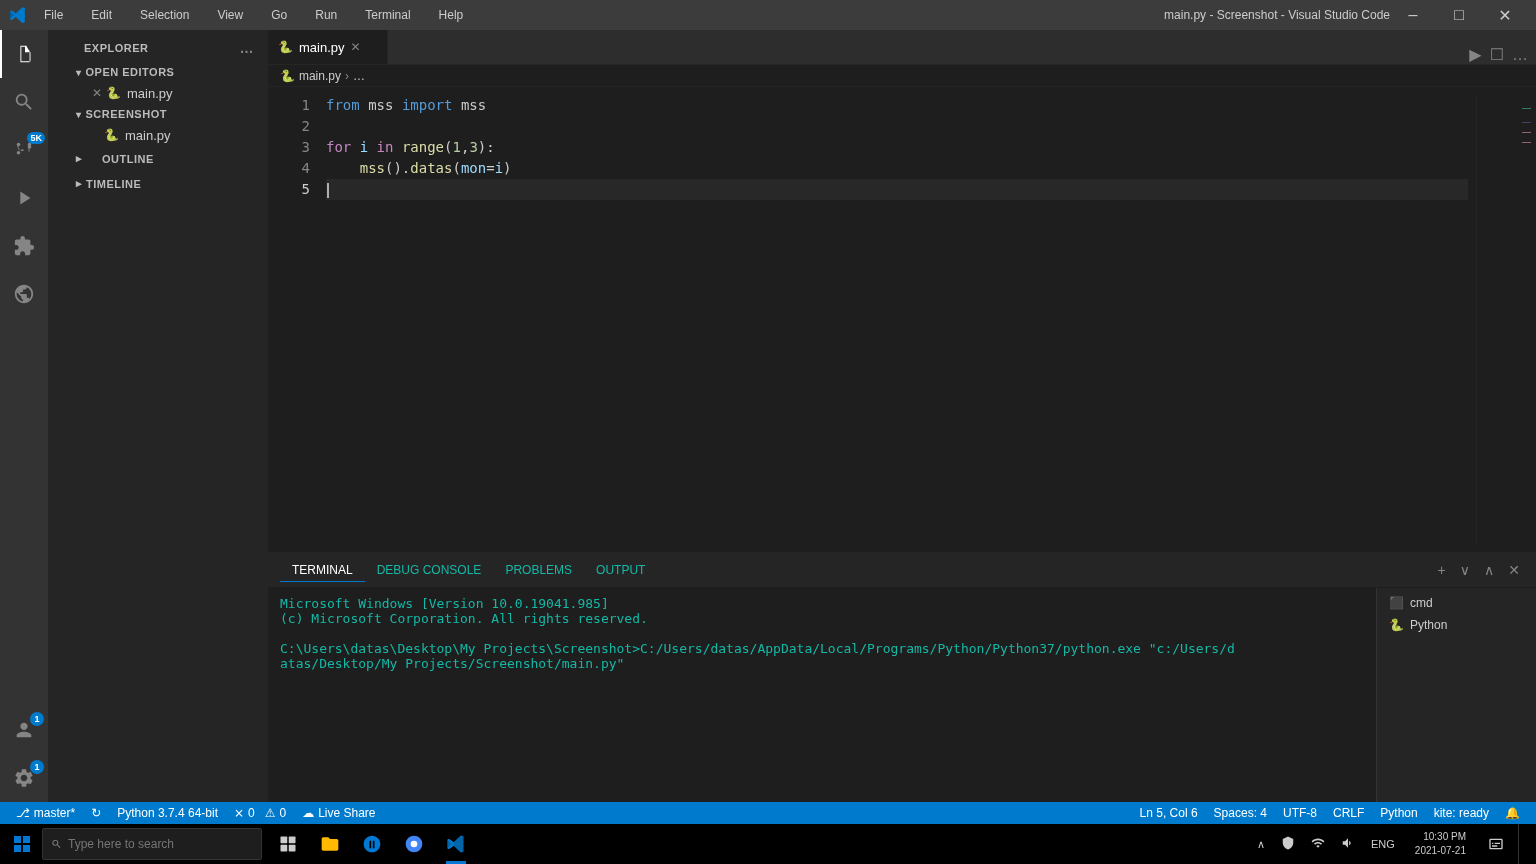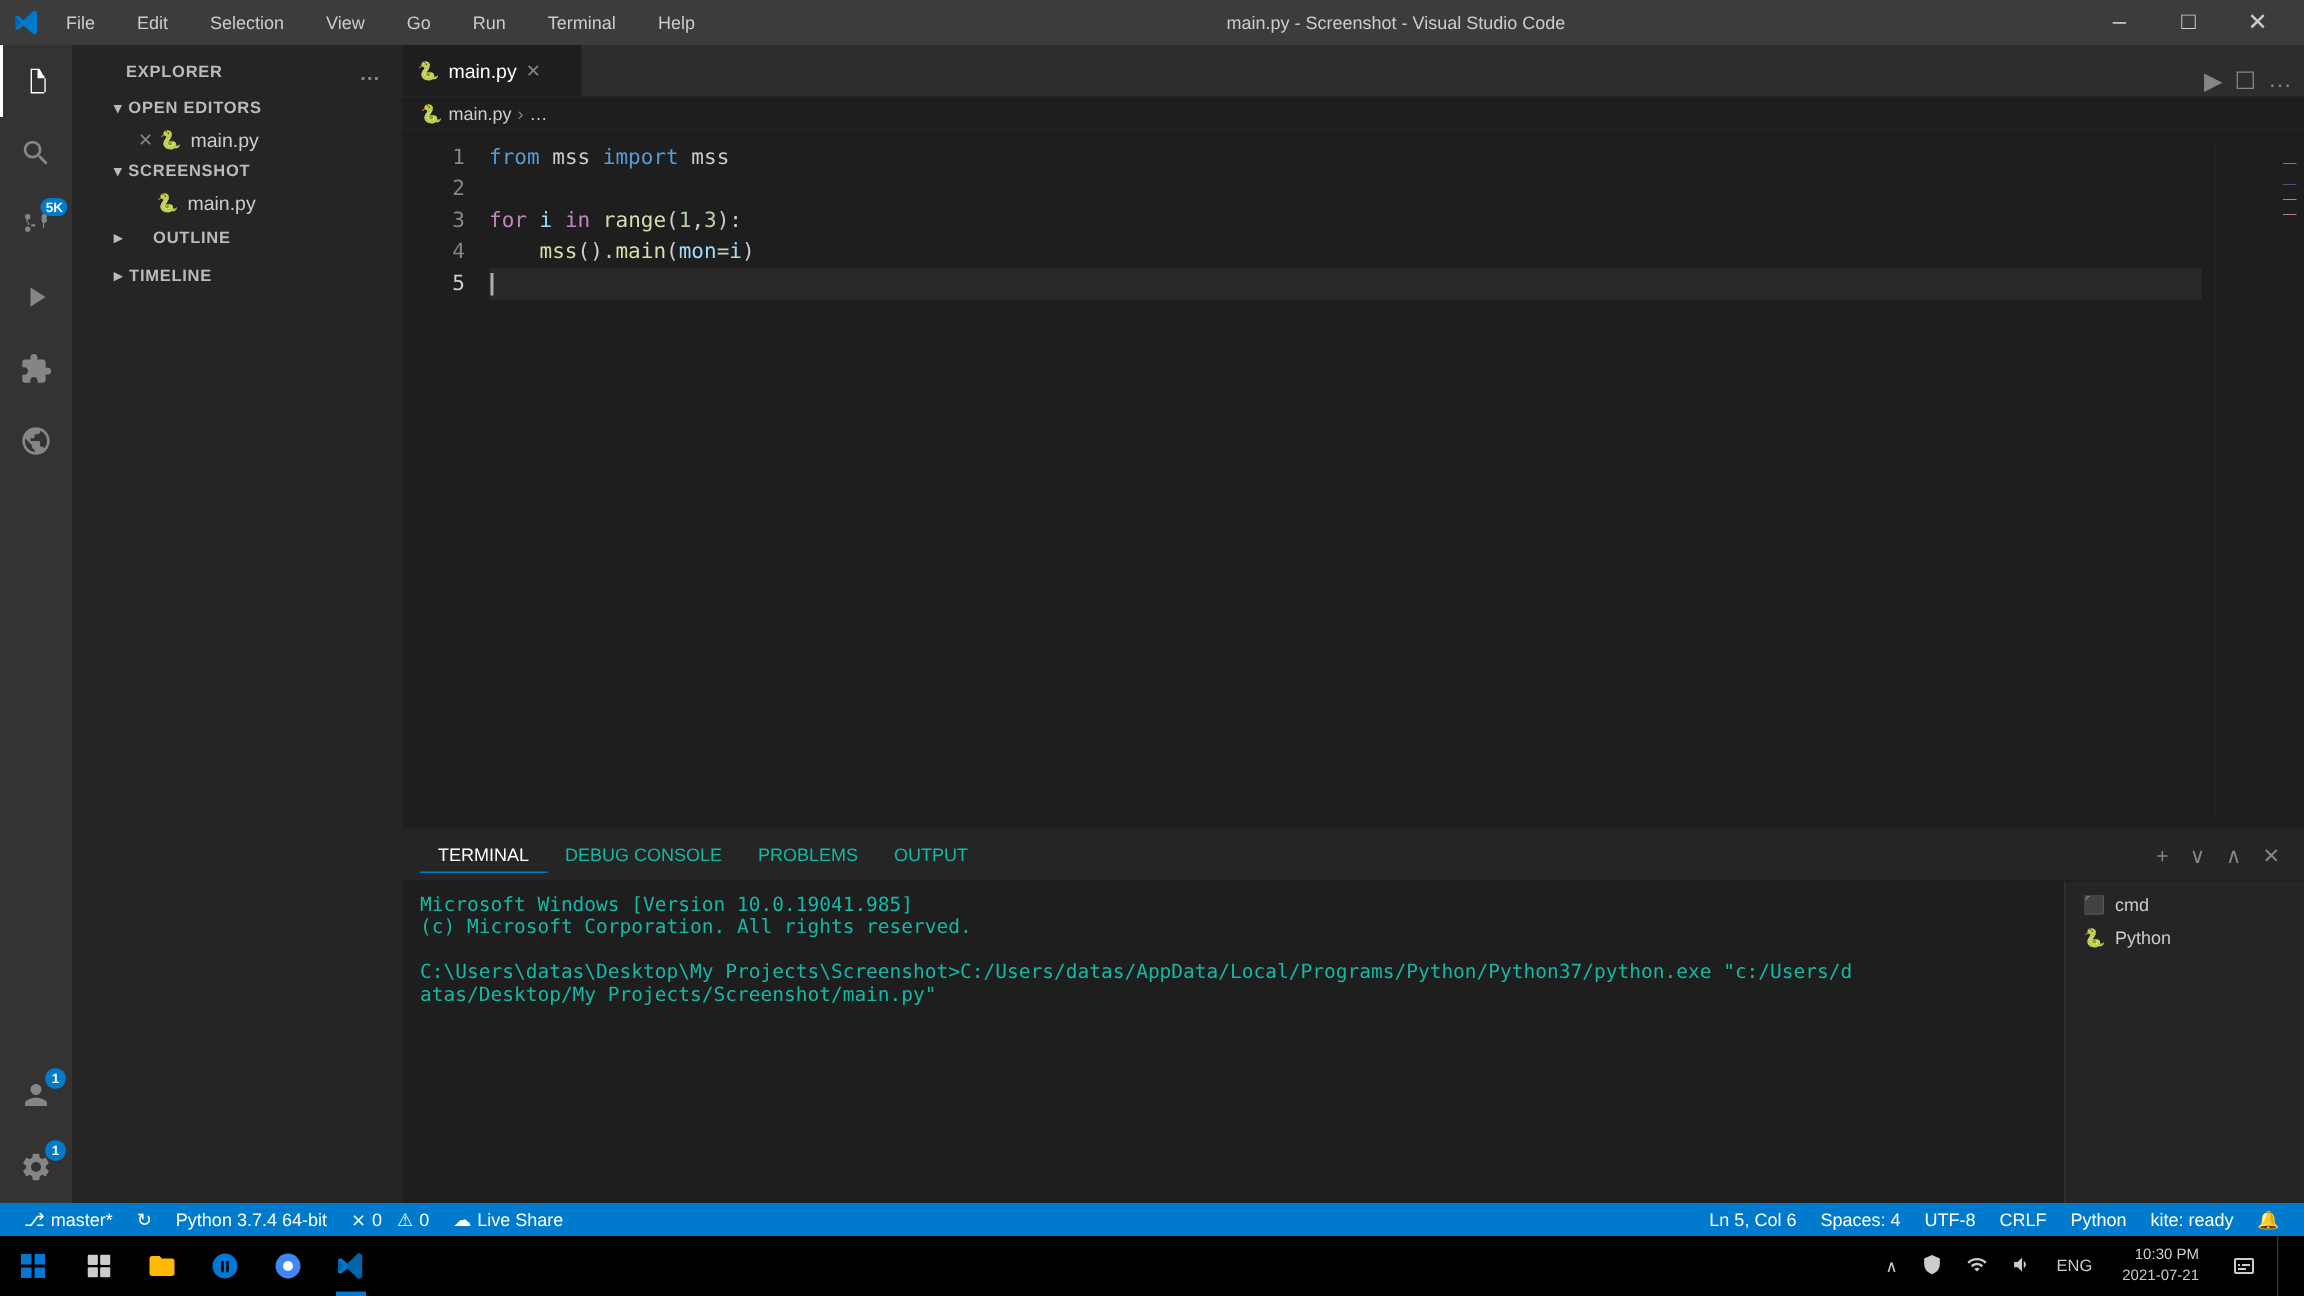--- a/index.html
+++ b/index.html
@@ -39,21 +39,21 @@
       padding: 0 8px;
       height: 30px;
       display: flex;
       align-items: center;
       font-size: 12px;
       color: #ccc;
       cursor: pointer;
     }
     .titlebar-title {
       flex: 1;
-      text-align: center;
+      text-align: right;
       font-size: 12px;
       color: #cccccc;
     }
     .titlebar-controls {
       display: flex;
       gap: 0;
     }
     .titlebar-btn {
       width: 46px;
       height: 30px;
@@ -662,21 +662,21 @@
           <span class="num">1</span>
           <span class="plain">,</span>
           <span class="num">3</span>
           <span class="plain">):</span>
         </div>
 
         <div class="code-line">
           <span class="plain">&nbsp;&nbsp;&nbsp;&nbsp;</span>
           <span class="fn">mss</span>
           <span class="plain">().</span>
-          <span class="fn">main</span>
+          <span class="fn">datas</span>
           <span class="plain">(</span>
           <span class="var">mon</span>
           <span class="plain">=</span>
           <span class="var">i</span>
           <span class="plain">)</span>
         </div>
 
         <div class="code-line active-line">
           <span class="cursor-line"></span>
         </div>
@@ -777,20 +777,26 @@
 
 <div class="taskbar">
   <div class="taskbar-start">
     <svg width="16" height="16" viewBox="0 0 16 16" fill="#0078d4">
         <rect x="0" y="0" width="7" height="7"></rect>
         <rect x="9" y="0" width="7" height="7"></rect>
         <rect x="0" y="9" width="7" height="7"></rect>
         <rect x="9" y="9" width="7" height="7"></rect>
       </svg>
   </div>
+  <div class="taskbar-search">
+    <svg width="12" height="12" viewBox="0 0 24 24" fill="#858585">
+        <path d="M15.5 14h-.79l-.28-.27A6.5 6.5 0 0 0 16 9.5 6.5 6.5 0 0 0 9.5 3 6.5 6.5 0 0 0 3 9.5 6.5 6.5 0 0 0 9.5 16c1.61 0 3.09-.59 4.23-1.57l.27.28v.79l5 4.99 1.49-1.49L15.5 14zm-6 0A4.5 4.5 0 1 1 14 9.5 4.5 4.5 0 0 1 9.5 14z"></path>
+      </svg>
+    <input type="text" placeholder="Type here to search" style="">
+  </div>
 
   <div class="taskbar-app" style="margin-left:4px;">
     <svg width="18" height="18" viewBox="0 0 24 24" fill="#ccc">
         <rect x="2" y="2" width="9" height="9" rx="1"></rect>
         <rect x="13" y="2" width="9" height="9" rx="1"></rect>
         <rect x="2" y="13" width="9" height="9" rx="1"></rect>
         <rect x="13" y="13" width="9" height="9" rx="1"></rect>
       </svg>
   </div>
 

